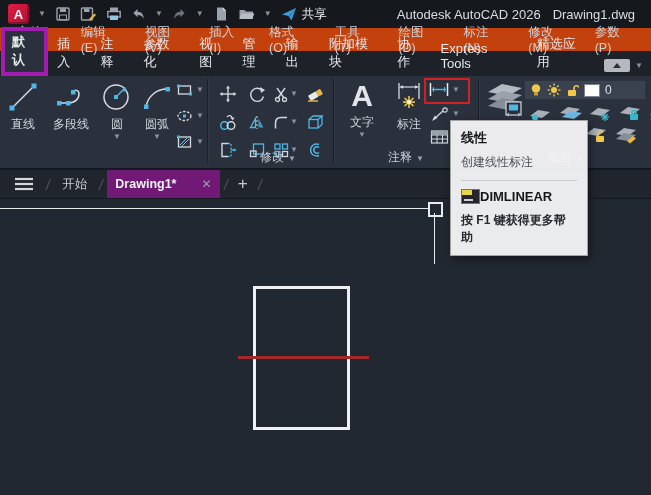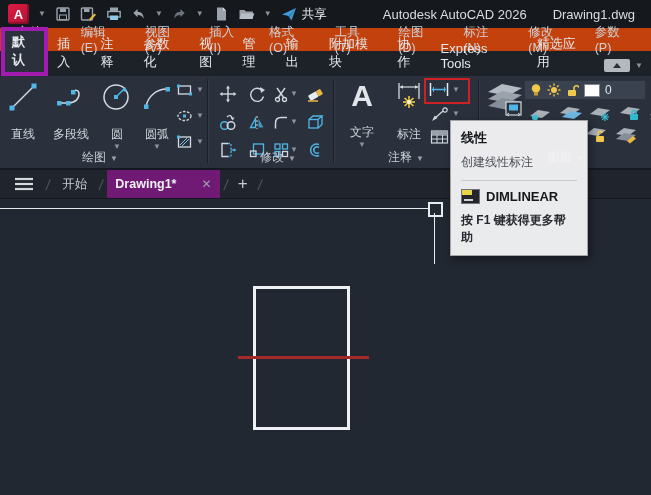--- a/index.html
+++ b/index.html
@@ -6,36 +6,36 @@
   body{width:651px;height:495px;overflow:hidden;font-family:"Liberation Sans",sans-serif;
        -webkit-font-smoothing:antialiased;position:relative;}
   .titlebar{height:28px;background:#15181d;display:flex;align-items:center;padding:0 8px;gap:9px;}
   .logo{width:21px;height:20px;background:linear-gradient(135deg,#e01b44,#b01335);border-radius:3px;
         color:#fff;font-weight:bold;font-size:13px;display:flex;align-items:center;justify-content:center;
         box-shadow:inset -2px -2px 0 rgba(0,0,0,.25);}
   .caret{color:#8a919b;font-size:8px;line-height:1;}
   .qat{display:flex;align-items:center;gap:9px;}
   .qat svg{display:block;}
   .share{display:flex;align-items:center;gap:5px;color:#e8ebef;font-size:12.5px;}
-  .titles{margin-left:auto;display:flex;gap:26px;align-items:center;color:#d9dde2;font-size:13px;padding-right:8px;}
+  .titles{margin-left:auto;display:flex;gap:12px;align-items:center;color:#d9dde2;font-size:13px;padding-right:8px;}
   .menubar{height:23px;background:#c2410c;display:flex;align-items:center;gap:13px;padding:0 11px;
            font-size:12.5px;color:#ccd2d9;}
   .menubar span{padding:0 6px;cursor:default;}
   .ribbontabs{height:25px;background:#1d2229;display:flex;align-items:flex-end;font-size:13px;color:#e4e8ec;padding-left:1px;}
   .rtab{padding:4px 9px 5px;cursor:default;}
   .rtab.active{background:#2a313c;border:4px solid #a21caf;padding:2px 7px 3px;font-weight:bold;}
   .collapse-area{margin-left:auto;display:flex;align-items:center;gap:5px;padding:0 8px 4px;}
   .collapse-btn{width:26px;height:13px;background:#b4b9c0;border-radius:2px;display:flex;align-items:center;justify-content:center;}
   .collapse-btn .tri{width:0;height:0;border-left:4px solid transparent;border-right:4px solid transparent;border-bottom:5px solid #2b2f36;}
   .ribbonbody{height:92px;background:#2a313c;position:relative;border-bottom:2px solid #141820;}
   .vsep{position:absolute;top:3px;height:84px;width:1px;background:#1b2028;box-shadow:1px 0 0 rgba(255,255,255,.05);}
   .panel-label{position:absolute;bottom:2px;text-align:center;font-size:12px;color:#c9ced6;}
   .panel-label .caret{margin-left:4px;color:#9aa1ab;}
   .bigbtn{position:absolute;top:3px;display:flex;flex-direction:column;align-items:center;width:42px;cursor:default;}
-  .bigbtn .lbl{font-size:12px;color:#d3d8de;margin-top:11px;white-space:nowrap;}
+  .bigbtn .lbl{font-size:12px;color:#d3d8de;margin-top:1px;white-space:nowrap;}
   .minirow{position:absolute;display:flex;align-items:center;gap:3px;height:20px;}
   .modgrid{position:absolute;left:214px;top:5px;display:grid;grid-template-columns:repeat(4,27px);grid-auto-rows:26px;column-gap:2px;row-gap:2px;}
   .modcell{display:flex;align-items:center;justify-content:center;gap:1px;}
   .smallbtn{position:absolute;display:flex;align-items:center;gap:2px;}
   .combo{position:absolute;left:524px;top:4px;width:122px;height:20px;background:#3a4250;border:1px solid #2c333f;
          display:flex;align-items:center;gap:5px;padding:0 5px;box-sizing:border-box;}
   .combo .lname{color:#e3e7ec;font-size:12px;}
   .layrow{position:absolute;display:flex;gap:6px;}
   .annotation-box{position:absolute;border:2px solid #cf2024;pointer-events:none;}
   .filetabs{height:28px;background:#20252d;display:flex;align-items:center;border-bottom:1px solid #141820;color:#c6cbd2;}
@@ -49,21 +49,21 @@
   .ch-h{position:absolute;left:0;top:9px;width:428px;height:1px;background:#e9ecef;}
   .ch-v{position:absolute;left:434px;top:14px;width:1px;height:51px;background:#e9ecef;}
   .pickbox{position:absolute;left:428px;top:3px;width:11px;height:11px;border:2px solid #e9ecef;background:transparent;}
   .drawrect{position:absolute;left:253px;top:87px;width:91px;height:138px;border:3px solid #eef0f3;}
   .redline{position:absolute;left:238px;top:157px;width:131px;height:3px;background:#a5282b;}
   .tooltip{position:absolute;left:450px;top:120px;width:138px;background:rgba(245,246,248,.95);
            border:1px solid #a3a3a3;box-shadow:2px 3px 8px rgba(0,0,0,.45);padding:8px 10px 9px;box-sizing:border-box;z-index:50;}
   .tooltip .t1{font-size:13px;font-weight:bold;color:#15171a;margin-bottom:7px;}
   .tooltip .t2{font-size:12px;color:#4a4f55;margin-bottom:9px;}
   .tooltip hr{border:none;border-top:1px solid #c7cacf;margin:0 0 8px;}
-  .tooltip .cmd{display:flex;align-items:center;gap:6px;font-size:13px;font-weight:bold;color:#15171a;margin-bottom:8px;}
+  .tooltip .cmd{display:flex;align-items:center;font-size:13px;font-weight:bold;color:#15171a;margin-bottom:8px;}
   .tooltip .help{font-size:12px;font-weight:bold;color:#26292d;}
   .cmdicon{width:17px;height:13px;background:#24262b;border:1px solid #707379;position:relative;}
   .cmdicon:before{content:"";position:absolute;left:0;top:0;width:10px;height:5px;background:#e9d44a;}
   .cmdicon:after{content:"";position:absolute;left:2px;bottom:2px;width:9px;height:2px;background:#cfd3d8;}
 </style>
 </head>
 <body>
 
 <div class="titlebar">
   <div class="logo">
@@ -206,23 +206,20 @@
   </div>
   <div class="minirow" style="left:176px;top:56px;">
     <svg width="17" height="16" viewBox="0 0 17 16">
         <rect x="2.5" y="3" width="12" height="10" fill="none" stroke="#d6dae0" stroke-width="1.3"></rect>
         <line x1="4" y1="11" x2="11" y2="4" stroke="#7ec3e8"></line>
         <line x1="6" y1="12" x2="13" y2="5" stroke="#7ec3e8"></line>
         <rect x="1" y="1.5" width="3" height="3" fill="#4fb6e6"></rect>
       </svg>
     <span class="caret">▼</span>
   </div>
-  <div class="panel-label" style="left:0;width:200px;">
-    <span>绘图</span><span class="caret">▼</span>
-  </div>
   <div class="vsep" style="left:207px;"></div>
 
   <div class="modgrid">
     <div class="modcell">
       <svg width="18" height="18" viewBox="0 0 18 18">
           <line x1="9" y1="3" x2="9" y2="15" stroke="#d2d7dd" stroke-width="1.4"></line>
           <line x1="3" y1="9" x2="15" y2="9" stroke="#d2d7dd" stroke-width="1.4"></line>
           <path d="M9 0.5 L11 3.5 H7 Z M9 17.5 L7 14.5 H11 Z M0.5 9 L3.5 7 V11 Z M17.5 9 L14.5 11 V7 Z" fill="#d2d7dd"></path>
         </svg>
     </div>

